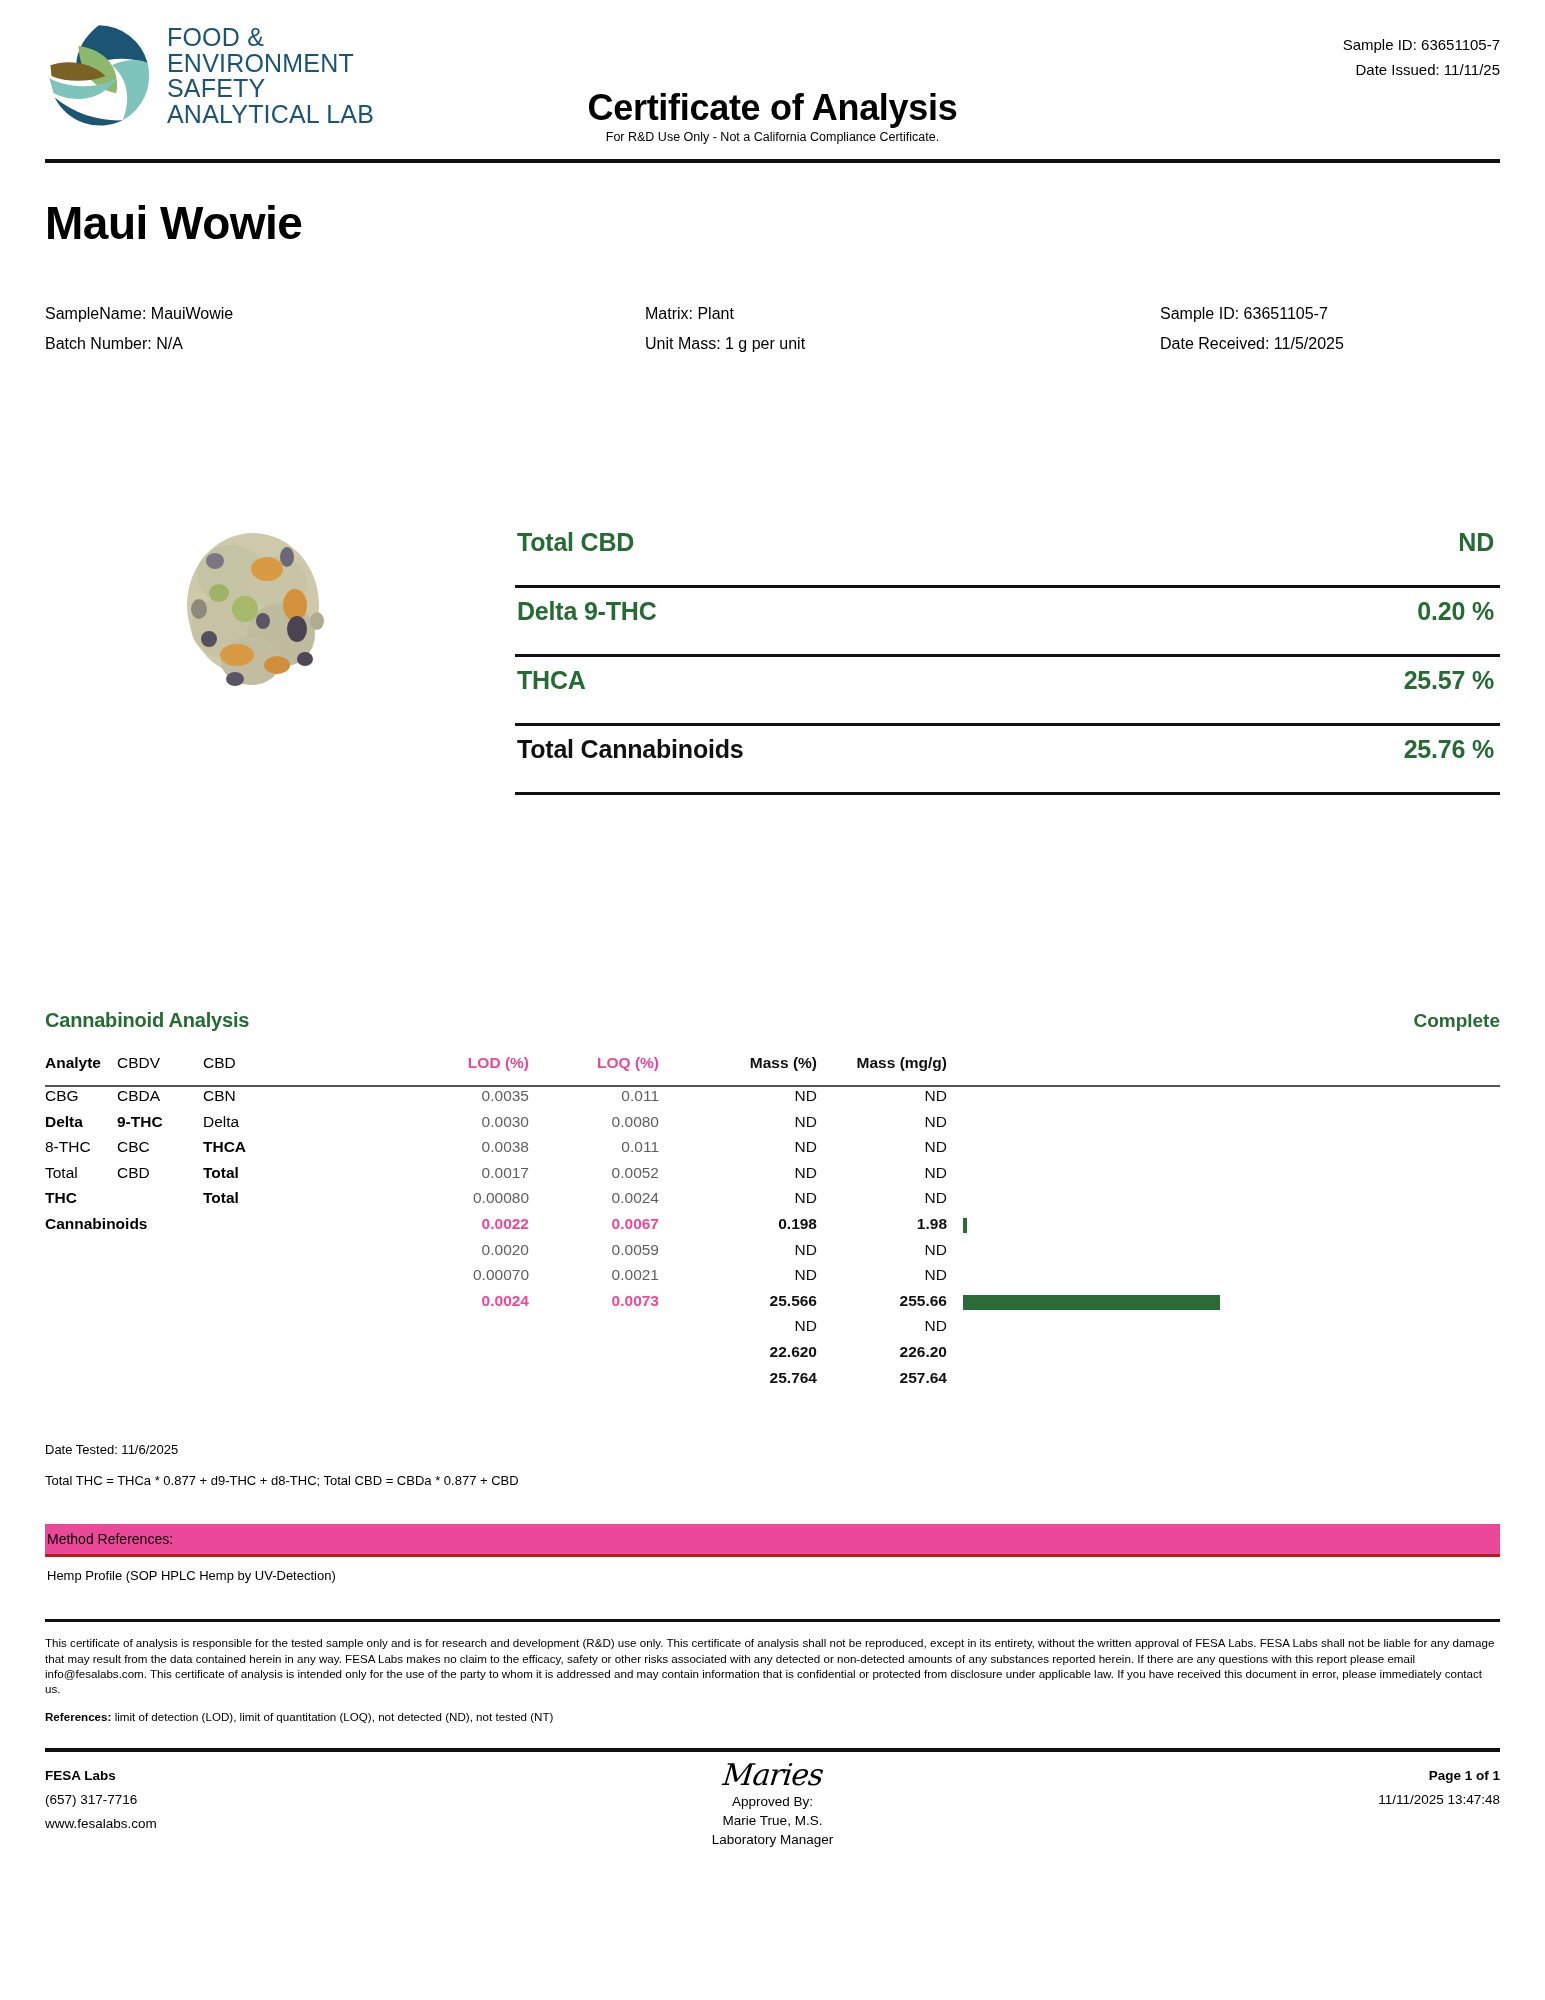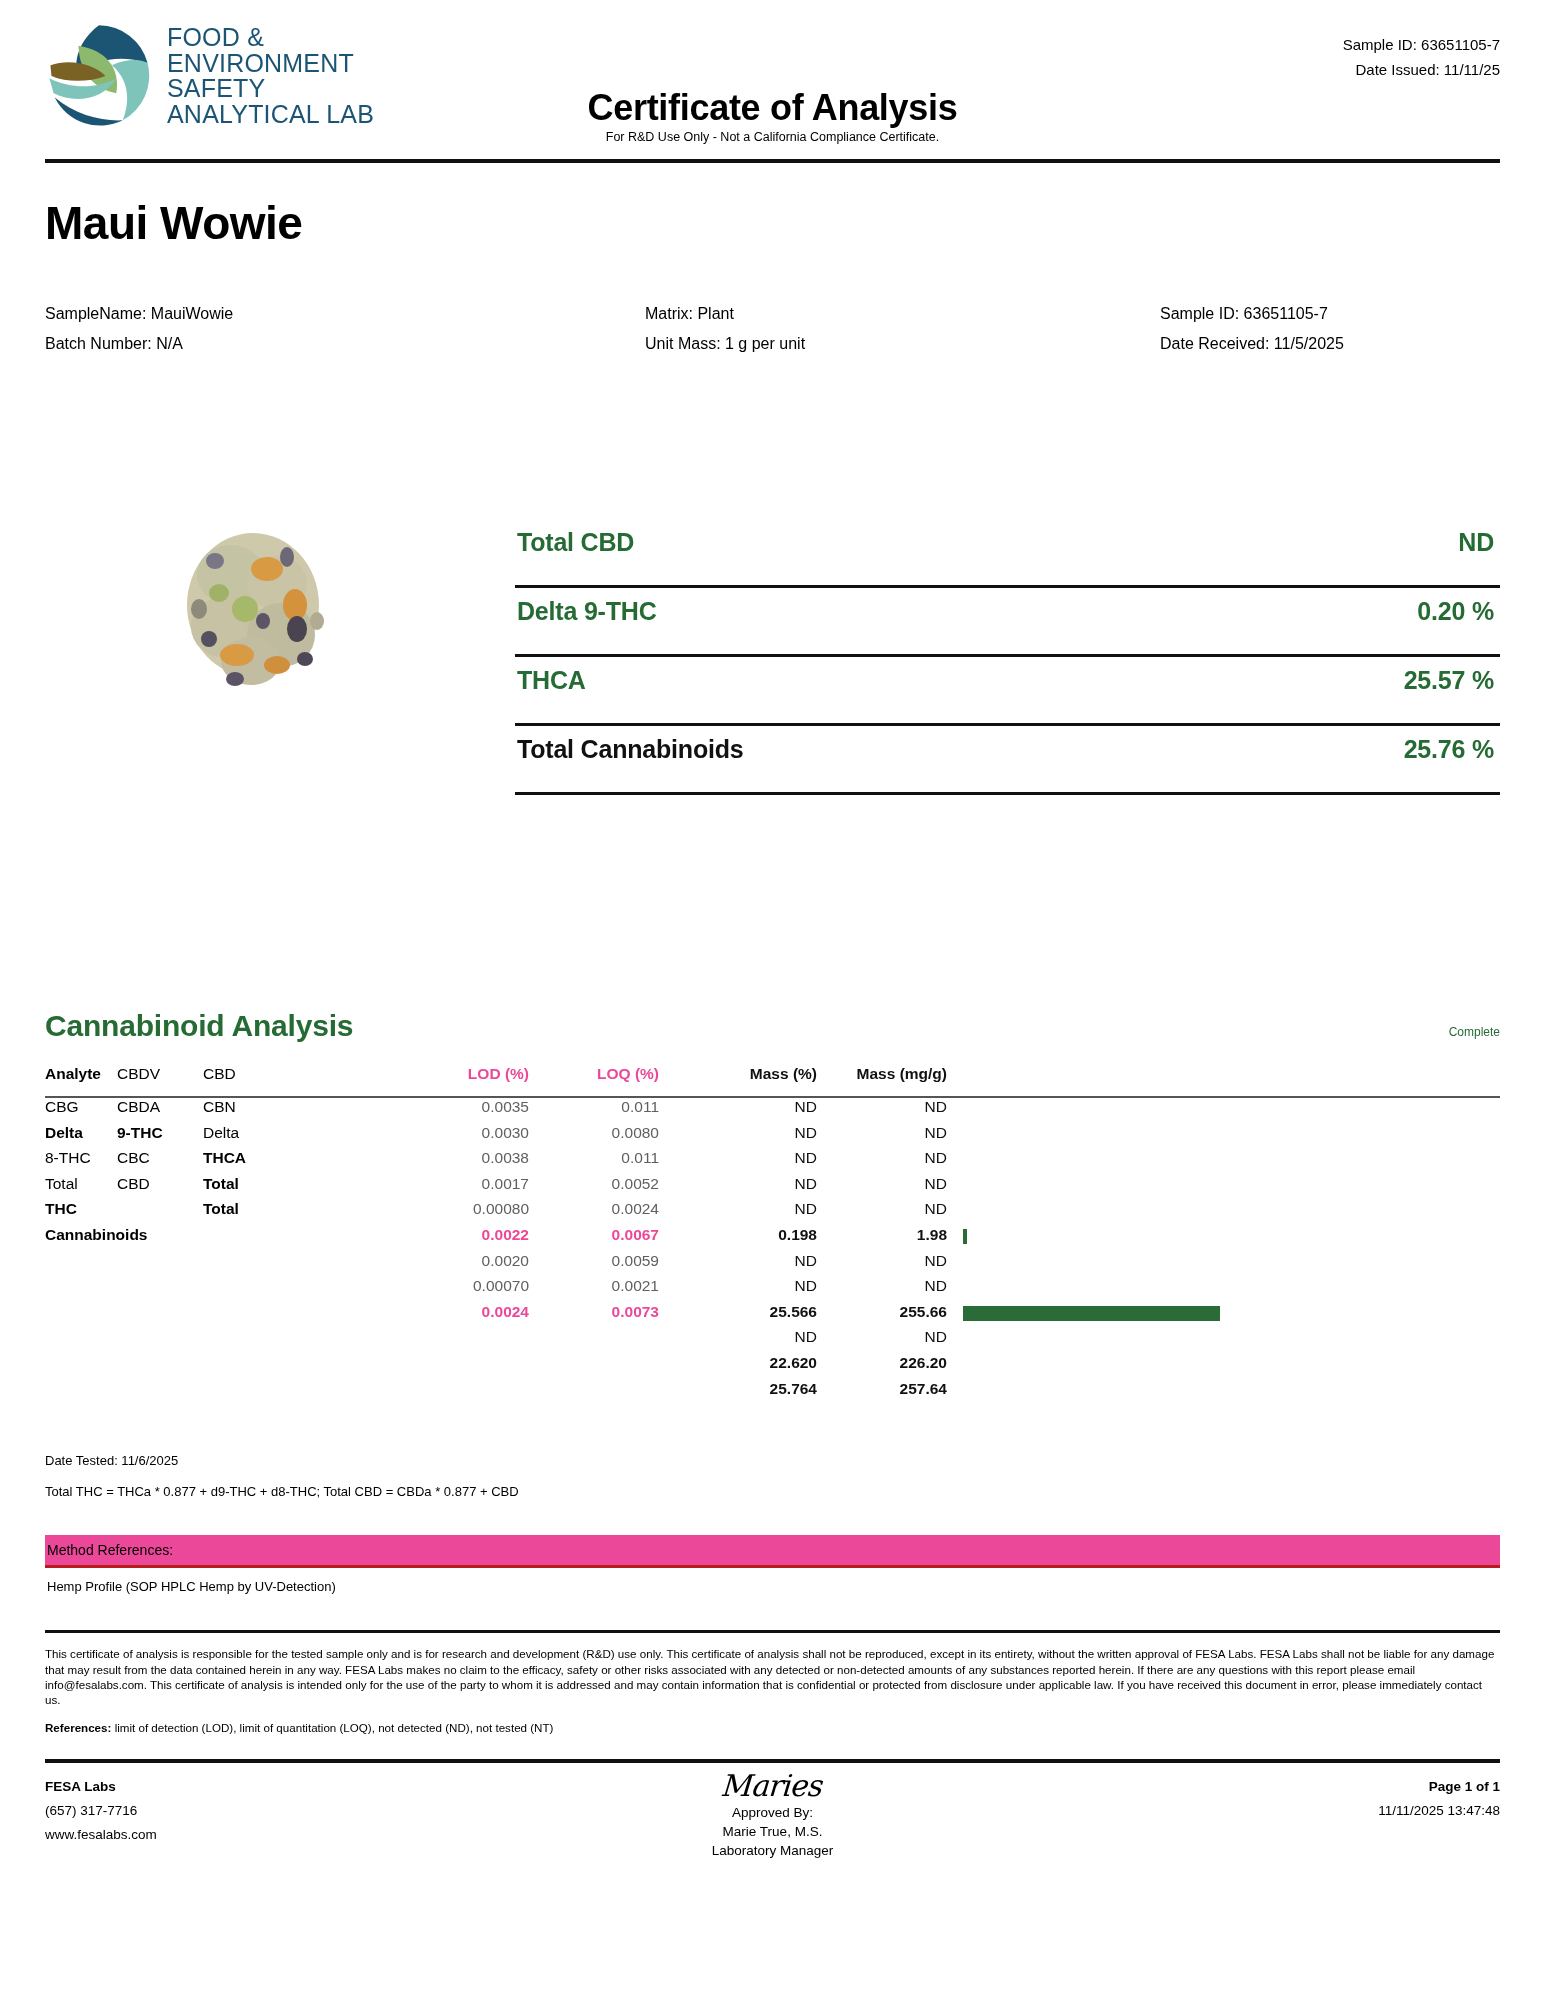--- a/index.html
+++ b/index.html
@@ -143,28 +143,28 @@
   }
 
   
   .section-head {
     margin-top: 60px;
     display: flex;
     align-items: baseline;
     justify-content: space-between;
   }
   .section-title {
-    font-size: 30px;
+    font-size: 20px;
     font-weight: bold;
     color: #256b33;
     letter-spacing: -0.2px;
   }
   .section-status {
-    font-size: 12px;
-    font-weight: normal;
+    font-size: 19px;
+    font-weight: bold;
     color: #256b33;
   }
 
   
   .analyte-table {
     margin-top: 22px;
     position: relative;
   }
   .at-row {
     display: grid;

